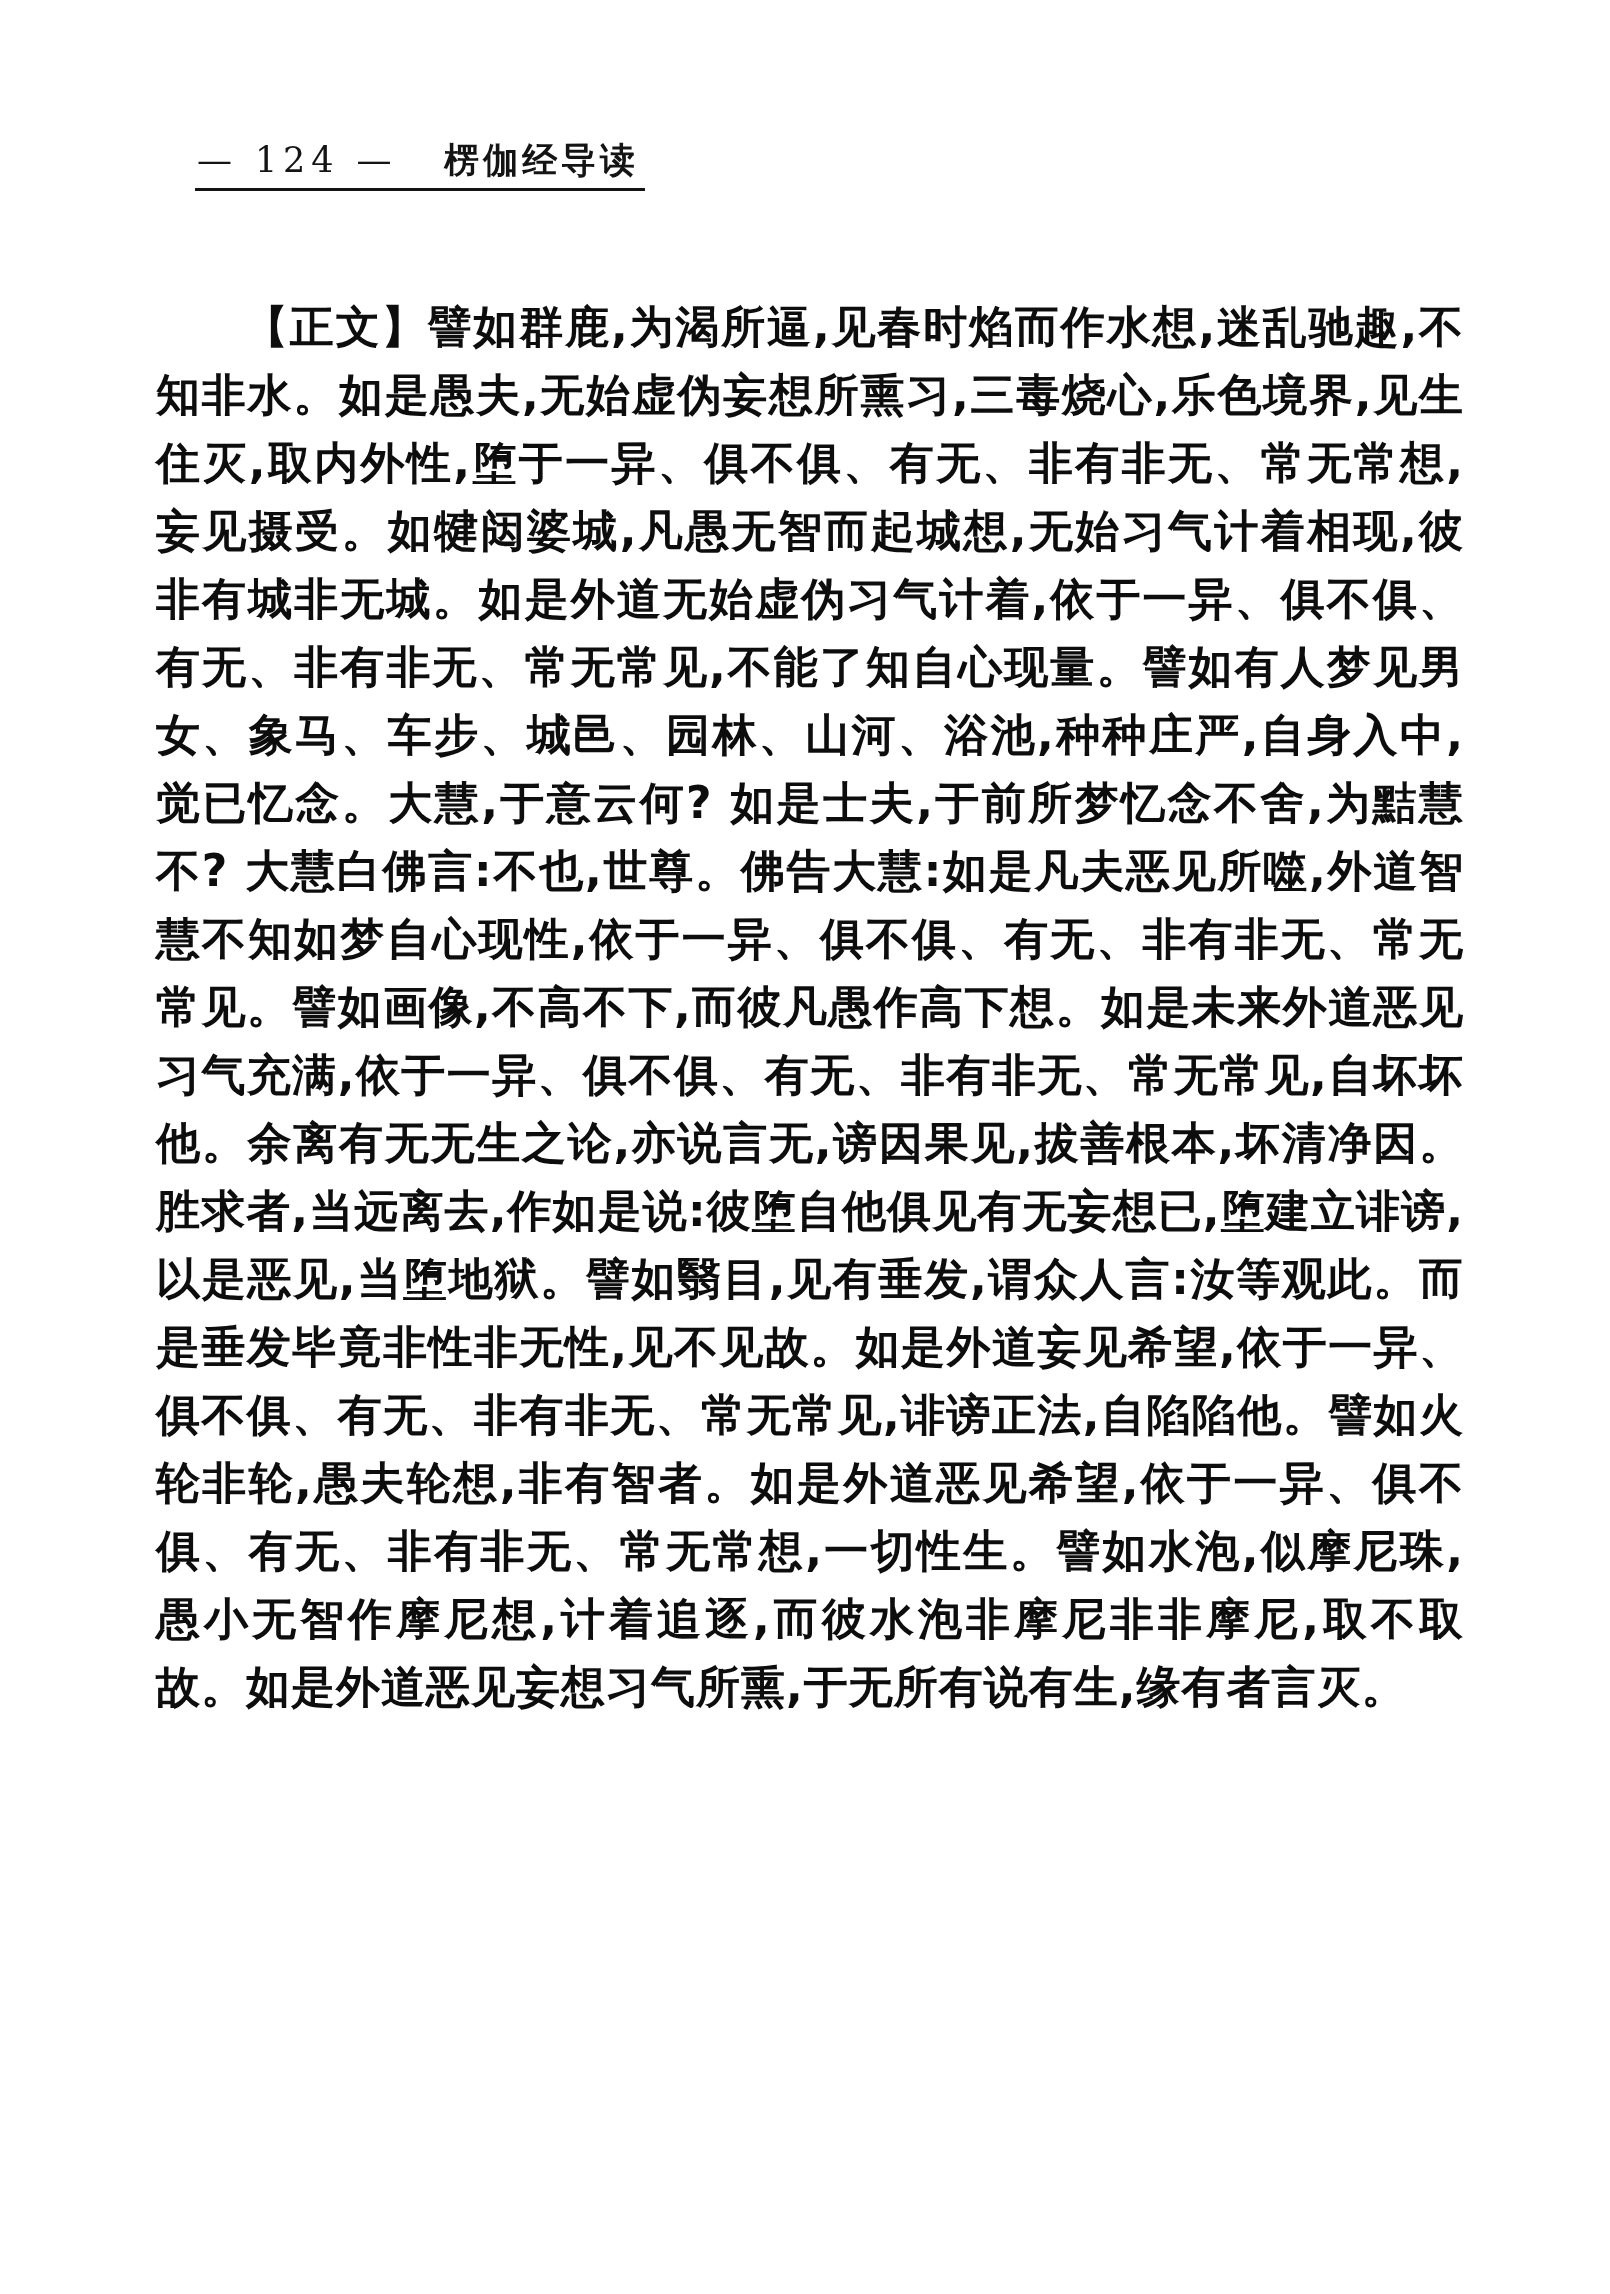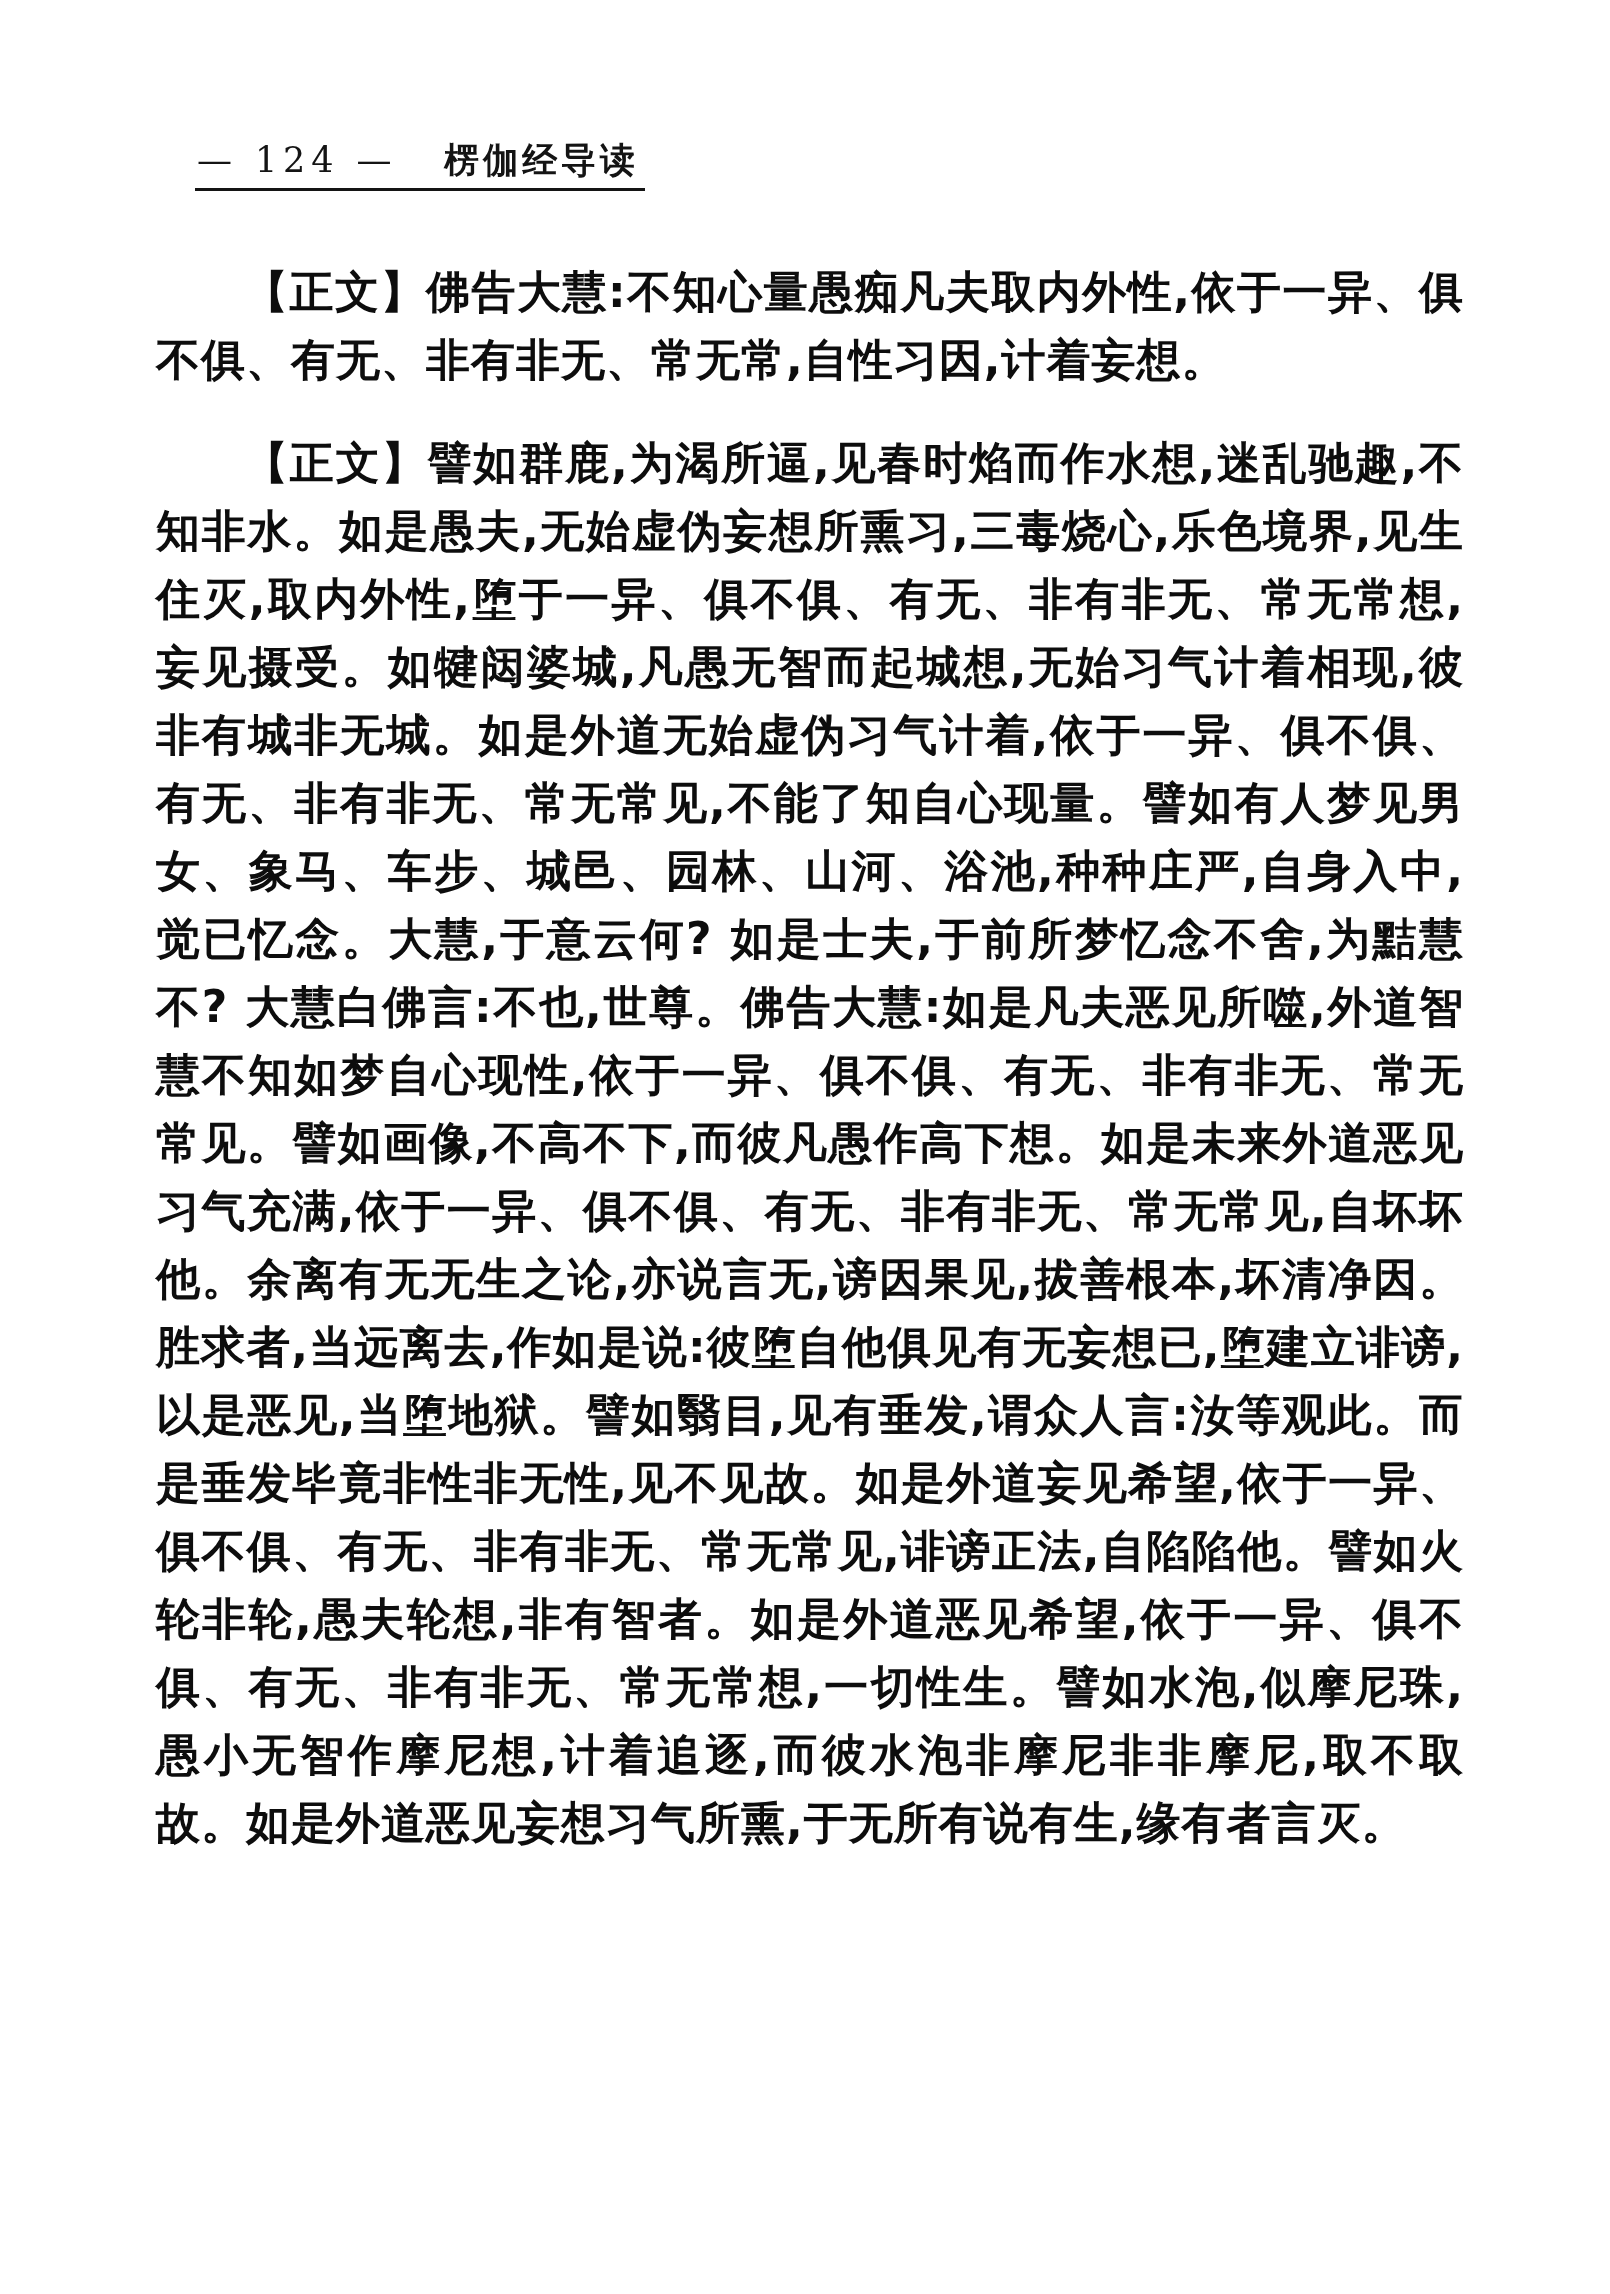--- a/index.html
+++ b/index.html
@@ -75,21 +75,20 @@
 <body>
 
 <div class="page">
 
   <div class="running-head">
     <span class="pagemark">— 124 —</span><span class="booktitle">楞伽经导读</span>
   </div>
 
   <div class="content">
 
-    <p class="para para-bold"><span class="section-label">【正文】</span><span>佛告大慧:不知心量愚痴凡夫取内外性,依于一异、俱不俱、有无、非有非无、常无常,自性习因,计着妄想。</span></p>
 
 
     <p class="para para-bold para-gap"><span class="section-label">【正文】</span><span>譬如群鹿,为渴所逼,见春时焰而作水想,迷乱驰趣,不知非水。如是愚夫,无始虚伪妄想所熏习,三毒烧心,乐色境界,见生住灭,取内外性,堕于一异、俱不俱、有无、非有非无、常无常想,妄见摄受。如犍闼婆城,凡愚无智而起城想,无始习气计着相现,彼非有城非无城。如是外道无始虚伪习气计着,依于一异、俱不俱、有无、非有非无、常无常见,不能了知自心现量。譬如有人梦见男女、象马、车步、城邑、园林、山河、浴池,种种庄严,自身入中,觉已忆念。大慧,于意云何? 如是士夫,于前所梦忆念不舍,为黠慧不? 大慧白佛言:不也,世尊。佛告大慧:如是凡夫恶见所噬,外道智慧不知如梦自心现性,依于一异、俱不俱、有无、非有非无、常无常见。譬如画像,不高不下,而彼凡愚作高下想。如是未来外道恶见习气充满,依于一异、俱不俱、有无、非有非无、常无常见,自坏坏他。余离有无无生之论,亦说言无,谤因果见,拔善根本,坏清净因。胜求者,当远离去,作如是说:彼堕自他俱见有无妄想已,堕建立诽谤,以是恶见,当堕地狱。譬如翳目,见有垂发,谓众人言:汝等观此。而是垂发毕竟非性非无性,见不见故。如是外道妄见希望,依于一异、俱不俱、有无、非有非无、常无常见,诽谤正法,自陷陷他。譬如火轮非轮,愚夫轮想,非有智者。如是外道恶见希望,依于一异、俱不俱、有无、非有非无、常无常想,一切性生。譬如水泡,似摩尼珠,愚小无智作摩尼想,计着追逐,而彼水泡非摩尼非非摩尼,取不取故。如是外道恶见妄想习气所熏,于无所有说有生,缘有者言灭。</span></p>
 
   </div>
 
 </div>
 
 
 </body></html>

